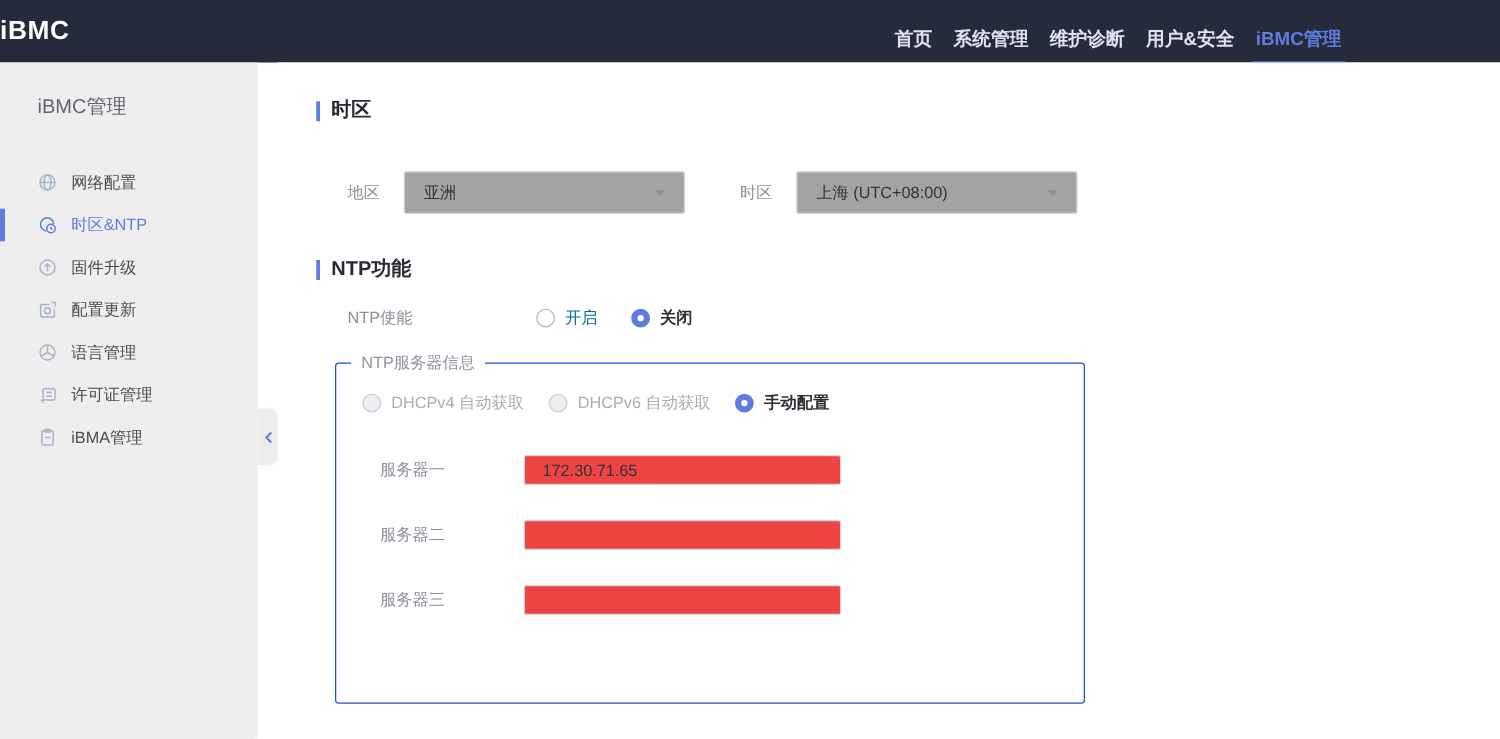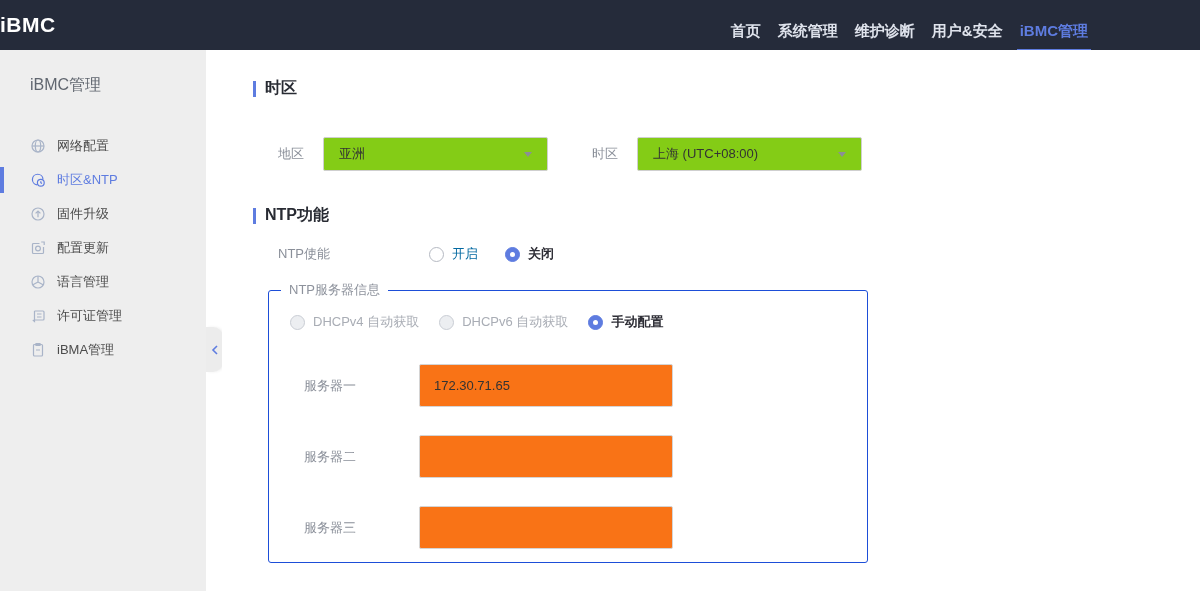--- a/index.html
+++ b/index.html
@@ -13,21 +13,21 @@
   
   .topbar {
     position:absolute; top:0; left:0; width:1200px; height:50px;
     background:#252b3a; display:flex; align-items:center;
   }
   .logo {
     color:#fff; font-size:21px; font-weight:700;
     letter-spacing:0.5px;
   }
   .topnav {
-    position:absolute; right:112px; top:0; height:62px;
+    position:absolute; right:127px; top:0; height:62px;
     display:flex; gap:17px; align-items:center;
   }
   .nav-item {
     height:50px; display:flex; align-items:center;
     color:#dfe3ec; font-size:15px; font-weight:600;
     cursor:pointer; position:relative; white-space:nowrap;
   }
   .nav-item.active { color:#5e7ce0; }
   .nav-item.active::after {
     content:''; position:absolute; left:-3px; right:-3px; bottom:5px;
@@ -76,21 +76,21 @@
   .tz-row {
     margin-top:38px; padding-left:25px;
     display:flex; align-items:center;
   }
   .field-label { font-size:13px; color:#8a8f99; white-space:nowrap; }
   .lbl-gap { margin-right:19px; }
   .lbl-tz2 { margin-left:44px; margin-right:19px; }
 
   .select-box {
     width:225px; height:34px; border:1px solid #cfcfcf; border-radius:2px;
-    background:#84cc16; display:flex; align-items:center;
+    background:#a3a3a3; display:flex; align-items:center;
     justify-content:space-between; padding:0 15px; cursor:pointer;
   }
   .select-value { font-size:13px; color:#333; }
   .caret {
     width:0; height:0;
     border-left:4px solid transparent; border-right:4px solid transparent;
     border-top:5px solid #8b8f96;
   }
 
   .ntp-header { margin-top:34px; }
@@ -128,23 +128,23 @@
   .mode-row {
     margin:14px 0 0 21px; display:flex; align-items:center; gap:20px;
   }
   .server-row {
     display:flex; align-items:center; margin-left:35px;
   }
   .server-row.first { margin-top:33px; }
   .server-row.next { margin-top:28px; }
   .server-label { width:115px; font-size:13px; color:#8a8f99; }
   .server-input {
-    width:254px; height:43px; border:1px solid #d4d4d4; border-radius:2px;
+    width:254px; height:24px; border:1px solid #d4d4d4; border-radius:2px;
     padding:0 14px; font-size:13px; color:#333; outline:none;
-    font-family:"Liberation Sans","DejaVu Sans",sans-serif; background:#f97316;
+    font-family:"Liberation Sans","DejaVu Sans",sans-serif; background:#ef4444;
   }
 </style>
 </head>
 <body>
 
 <header class="topbar">
   <div class="logo">iBMC</div>
   <nav class="topnav">
     <div class="nav-item">首页</div>
     <div class="nav-item">系统管理</div>

